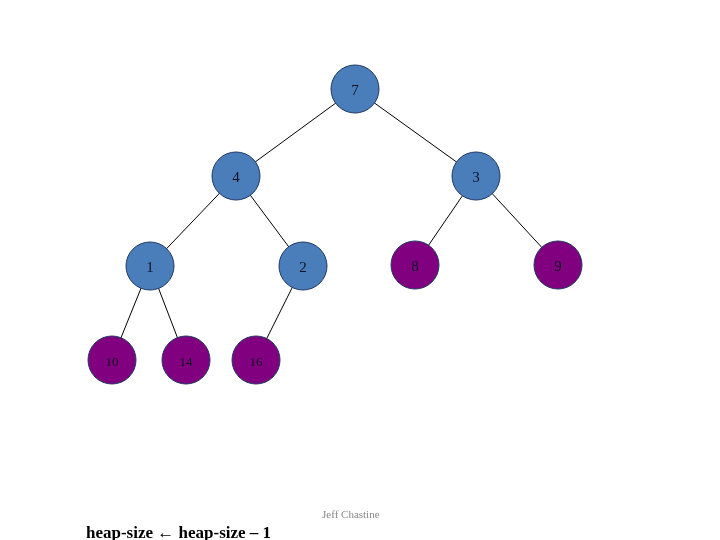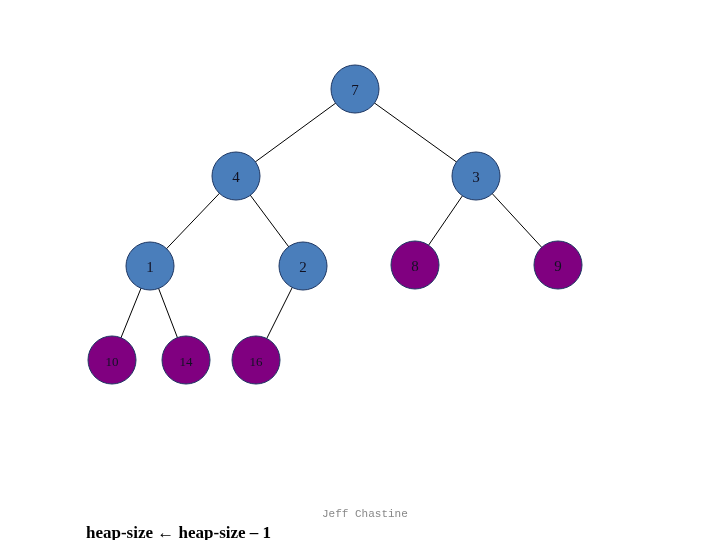--- a/index.html
+++ b/index.html
@@ -53,21 +53,21 @@
     line-height: 1.30;
     white-space: pre;
   }
   #pseudocode .ln {
     display: block;
   }
   #credit {
     position: absolute;
     left: 322px;
     top: 508px;
-    font-family: Liberation Mono, monospace;
+    font-family: Liberation Serif, serif;
     font-size: 11px;
     color: #888888;
   }
 </style>
 </head>
 <body>
 
 <div id="slide">
 
   <svg id="tree-svg" viewBox="0 0 720 540" xmlns="http://www.w3.org/2000/svg">

